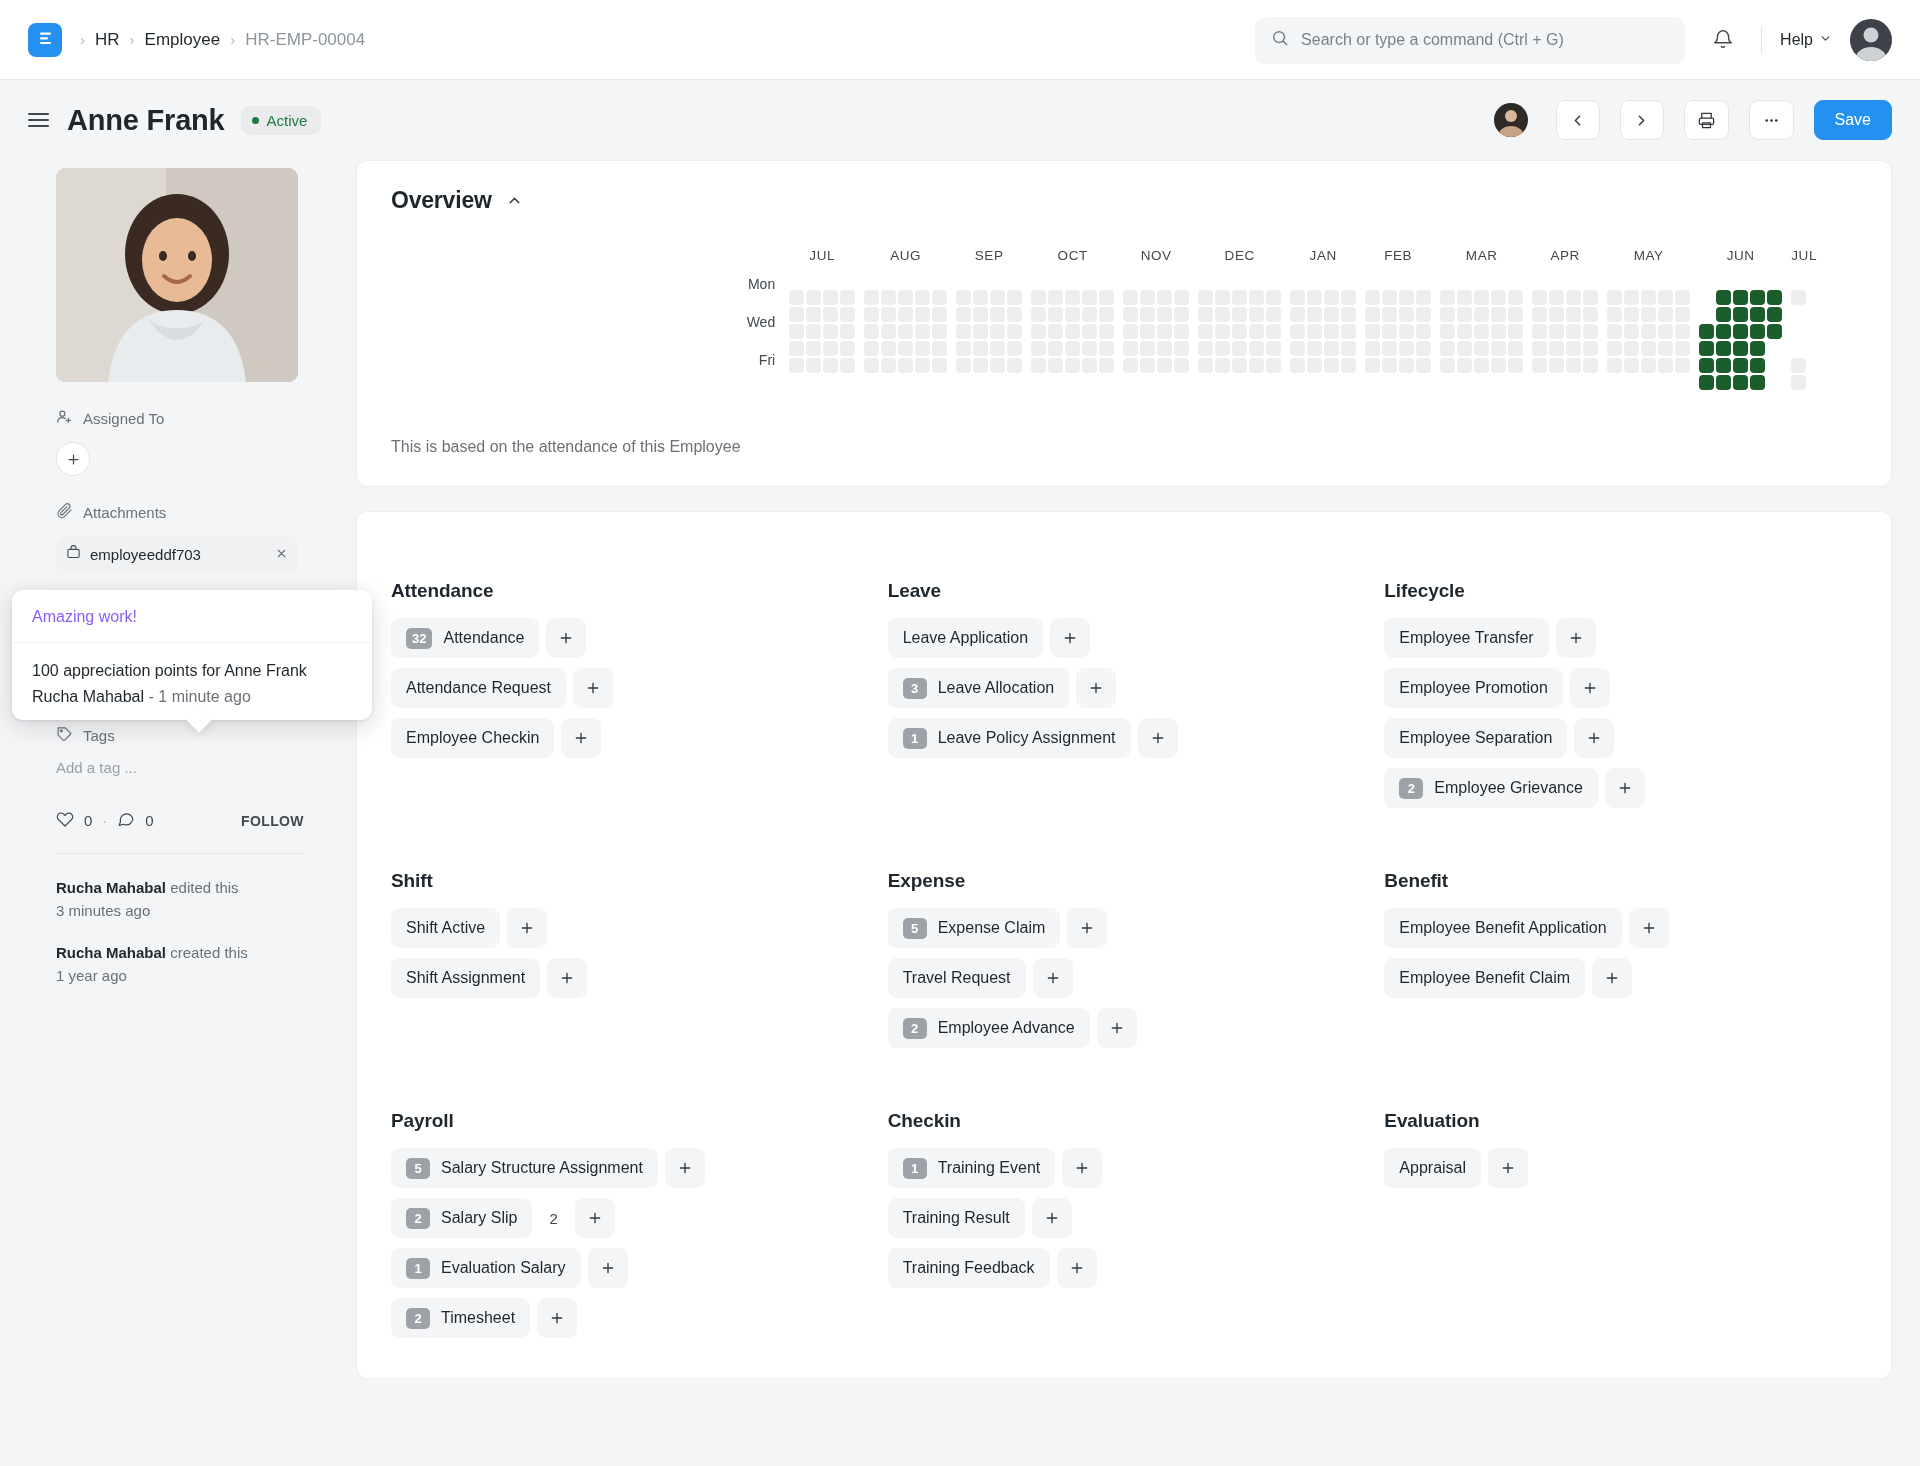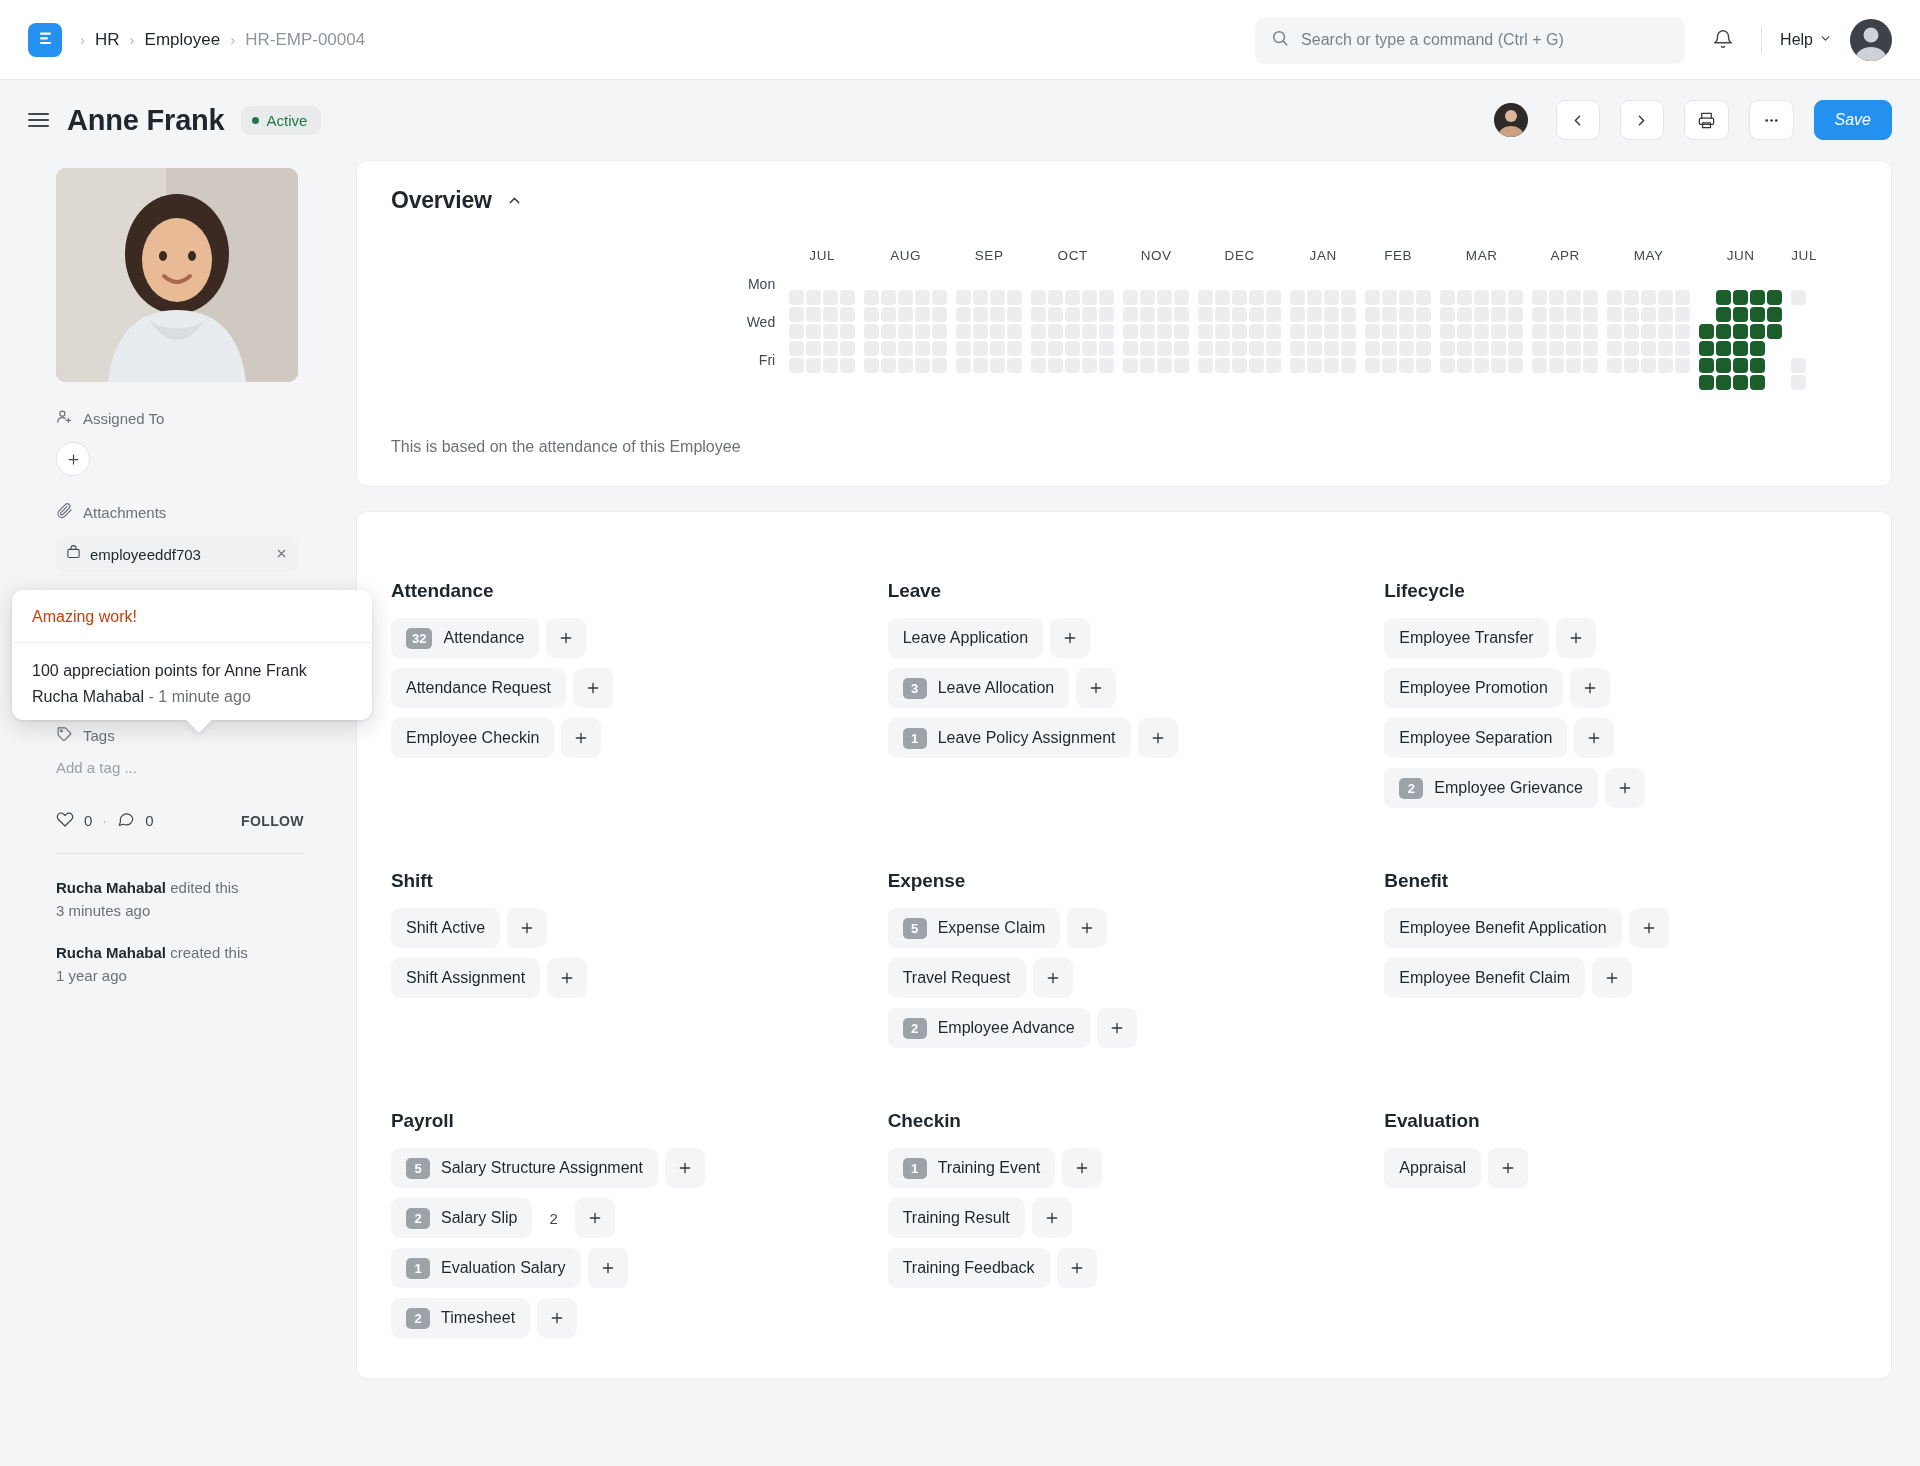--- a/index.html
+++ b/index.html
@@ -69,21 +69,21 @@
   .page-title { font-size: 29px; font-weight: 700; letter-spacing: -.2px; }
   .status-pill {
     margin-left: 16px; background: #e9ebed; border-radius: 9px;
     padding: 6px 14px 6px 11px; font-size: 15px; color: #1f7a43;
     display: flex; align-items: center; gap: 8px;
   }
   .status-dot { width: 7px; height: 7px; border-radius: 50%; background: #1f7a43; display:block; }
 
   .head-actions {
     position: absolute; right: 28px; top: 0; height: 80px;
-    display: flex; align-items: center; gap: 20px; font-style: italic;
+    display: flex; align-items: center; gap: 20px;
   }
   .avatar.head { width: 34px; height: 34px; margin-right: 8px; }
   .btn {
     height: 40px; min-width: 44px; border-radius: 9px;
     background: #ffffff; border: 1px solid #e2e4e7;
     display: flex; align-items: center; justify-content: center;
     cursor: pointer; font-size: 17px; color: #31373d; padding: 0 12px;
   }
   .btn.primary {
     background: #2490ef; border-color: #2490ef; color: #fff;
@@ -142,21 +142,21 @@
   .activity { font-size: 15px; color: #6b7177; line-height: 1.55; margin-bottom: 18px; }
   .activity b { color: #1f272e; font-weight: 600; }
 
   
   .tooltip {
     position: absolute; left: -16px; top: 430px; width: 360px;
     background: #fff; border-radius: 11px;
     box-shadow: 0 6px 24px rgba(16,24,40,.16), 0 1px 3px rgba(16,24,40,.10);
     z-index: 40; padding: 0 0 14px 0;
   }
-  .tooltip .tt-title { font-size: 16px; padding: 18px 20px 16px 20px; color: #c2410c; }
+  .tooltip .tt-title { font-size: 16px; padding: 18px 20px 16px 20px; color: #8b5cf6; }
   .tooltip .tt-div { height:1px; background:#eceef0; }
   .tooltip .tt-body { font-size: 16px; color: #1f272e; padding: 16px 20px 0 20px; line-height: 1.45; }
   .tooltip .tt-meta { font-size: 16px; padding: 6px 20px 0 20px; color: #1f272e; }
   .tooltip .tt-meta .ago { color: #6b7177; }
   .tooltip:after {
     content:""; position: absolute; left: 178px; bottom: -9px;
     width: 18px; height: 18px; background: #fff; transform: rotate(45deg);
     box-shadow: 3px 3px 6px rgba(16,24,40,.07);
   }
 

